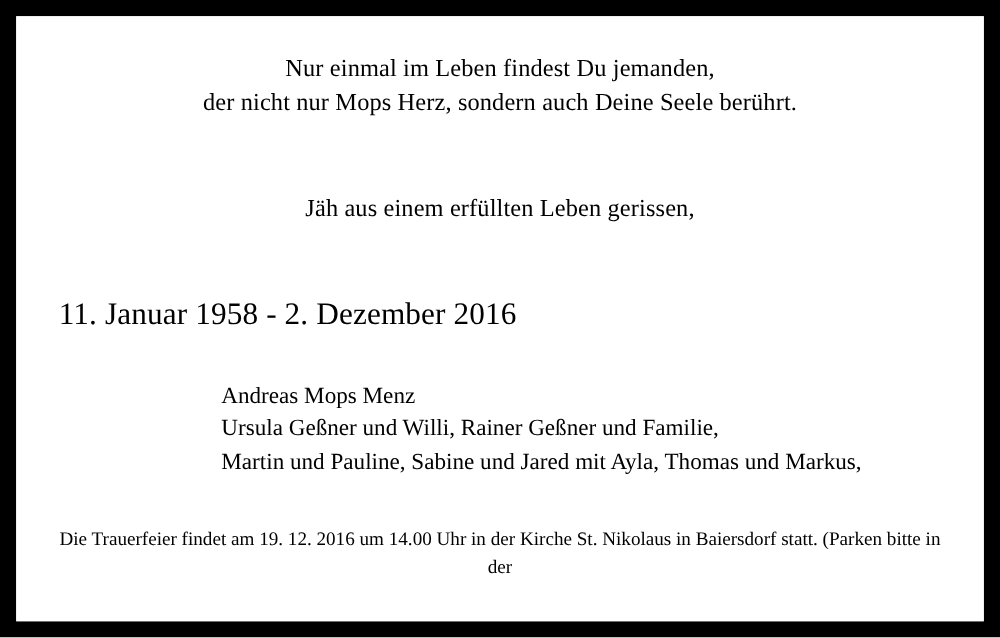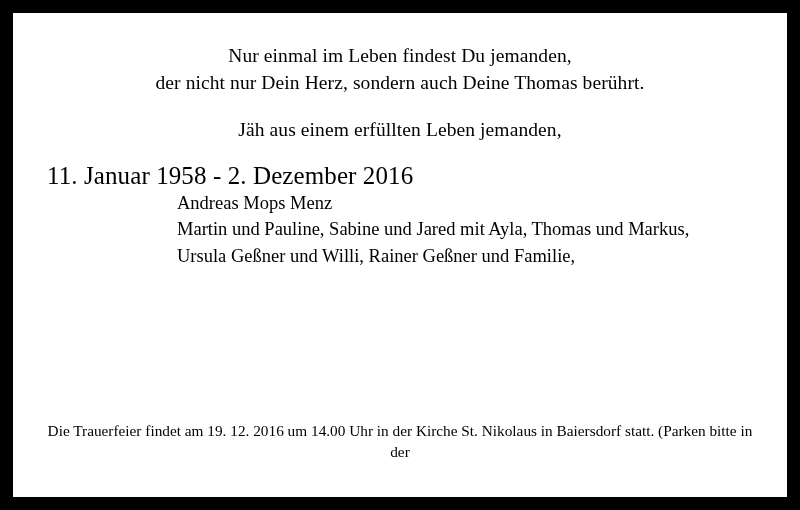--- a/index.html
+++ b/index.html
@@ -24,20 +24,21 @@
     padding: 0;
   }
   .inner {
     box-sizing: border-box;
     width: 100%;
     height: 100%;
     background: #ffffff;
     padding: 30px 34px 18px 34px;
     display: flex;
     flex-direction: column;
+    gap: 38px;
   }
   .verse {
     text-align: center;
     font-size: 19.5px;
     line-height: 1.38;
     letter-spacing: 0.1px;
   }
   .verse .line {
     display: block;
   }
@@ -91,35 +92,35 @@
   }
 </style>
 </head>
 <body>
 
 <div class="obituary">
   <div class="inner">
 
     <div class="verse">
       <span class="line">Nur einmal im Leben findest Du jemanden,</span>
-      <span class="line">der nicht nur Dein Herz, sondern auch Deine Thomas berührt.</span>
+      <span class="line">der nicht nur Mops Herz, sondern auch Deine Seele berührt.</span>
     </div>
 
     <div class="intro">
-      <span class="line">Jäh aus einem erfüllten Leben jemanden,</span>
+      <span class="line">Jäh aus einem erfüllten Leben gerissen,</span>
     </div>
 
 
     <div class="dates">11. Januar 1958 - 2. Dezember 2016</div>
 
 
     <div class="family">
       <span class="line">Andreas Mops Menz</span>
+      <span class="line">Ursula Geßner und Willi, Rainer Geßner und Familie,</span>
       <span class="line">Martin und Pauline, Sabine und Jared mit Ayla, Thomas und Markus,</span>
-      <span class="line">Ursula Geßner und Willi, Rainer Geßner und Familie,</span>
     </div>
 
     <div class="footer">
       <span class="line">Die Trauerfeier findet am 19. 12. 2016 um 14.00 Uhr in der Kirche St. Nikolaus in Baiersdorf statt. (Parken bitte in der</span>
 
     </div>
 
   </div>
 </div>
 

